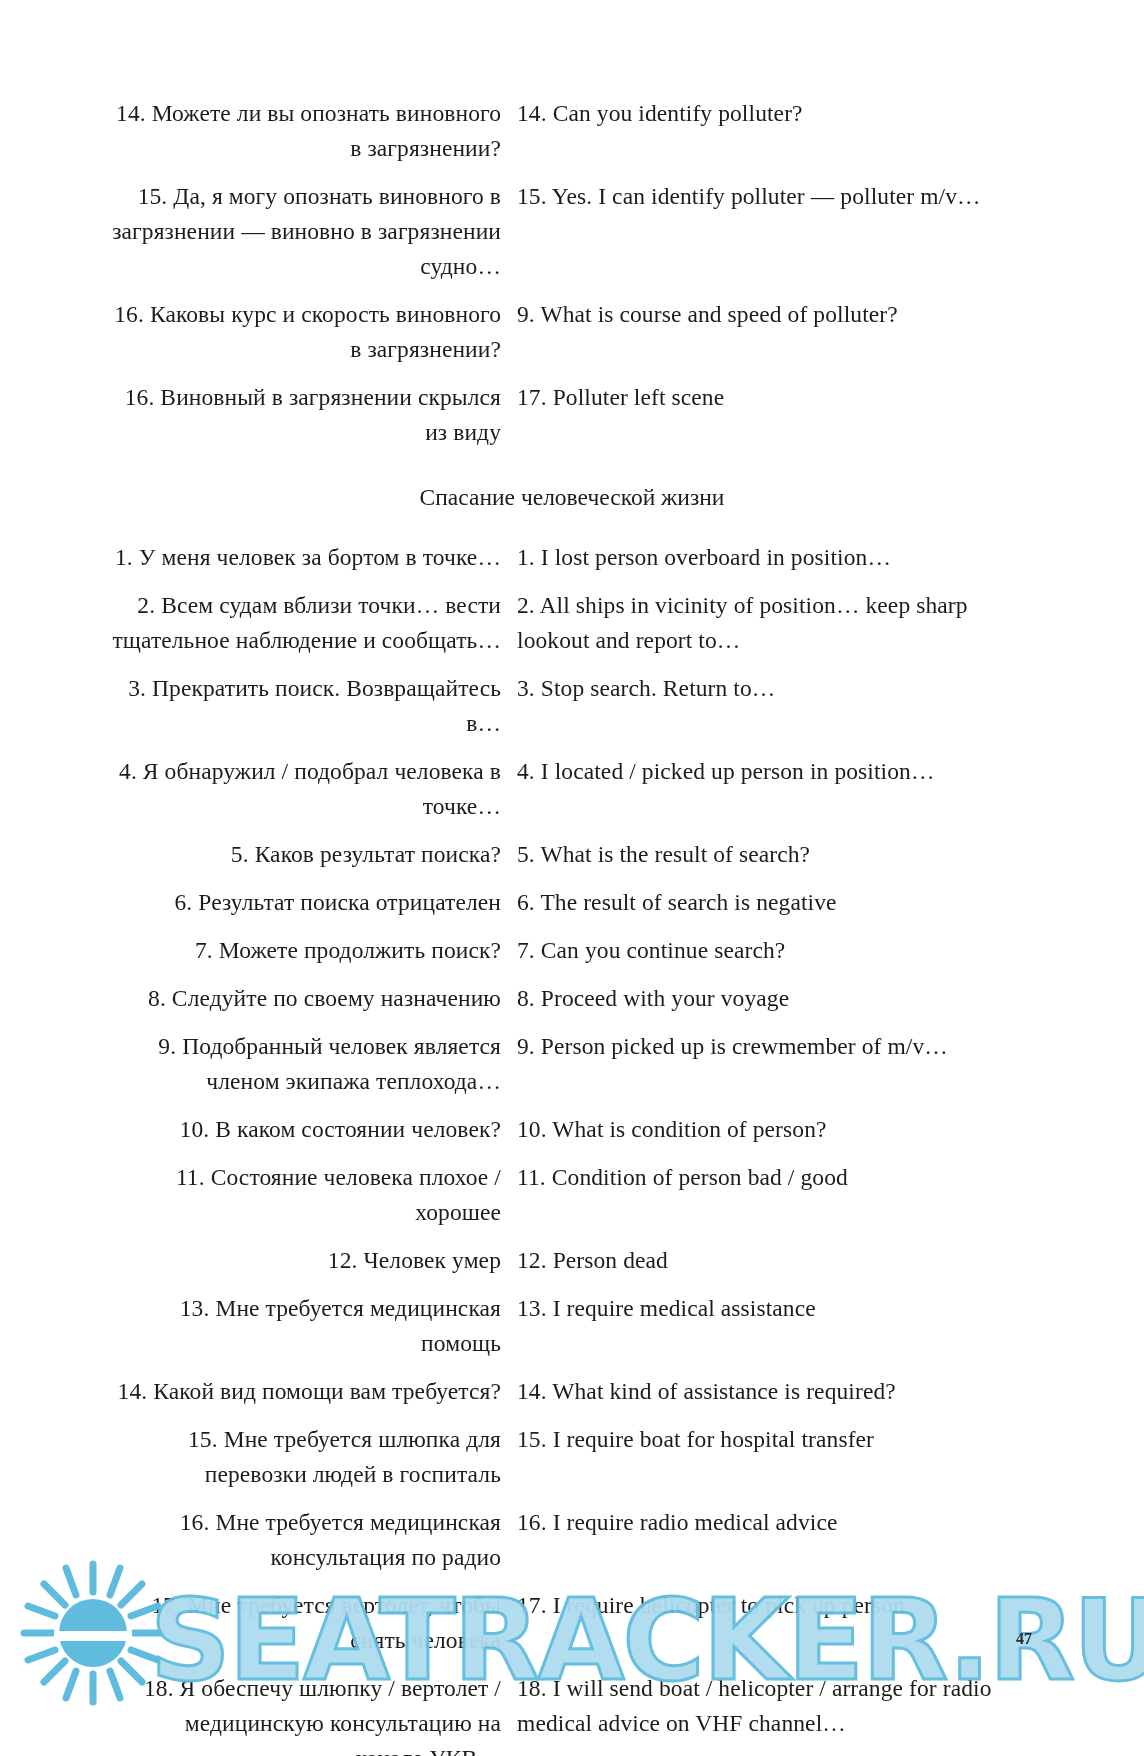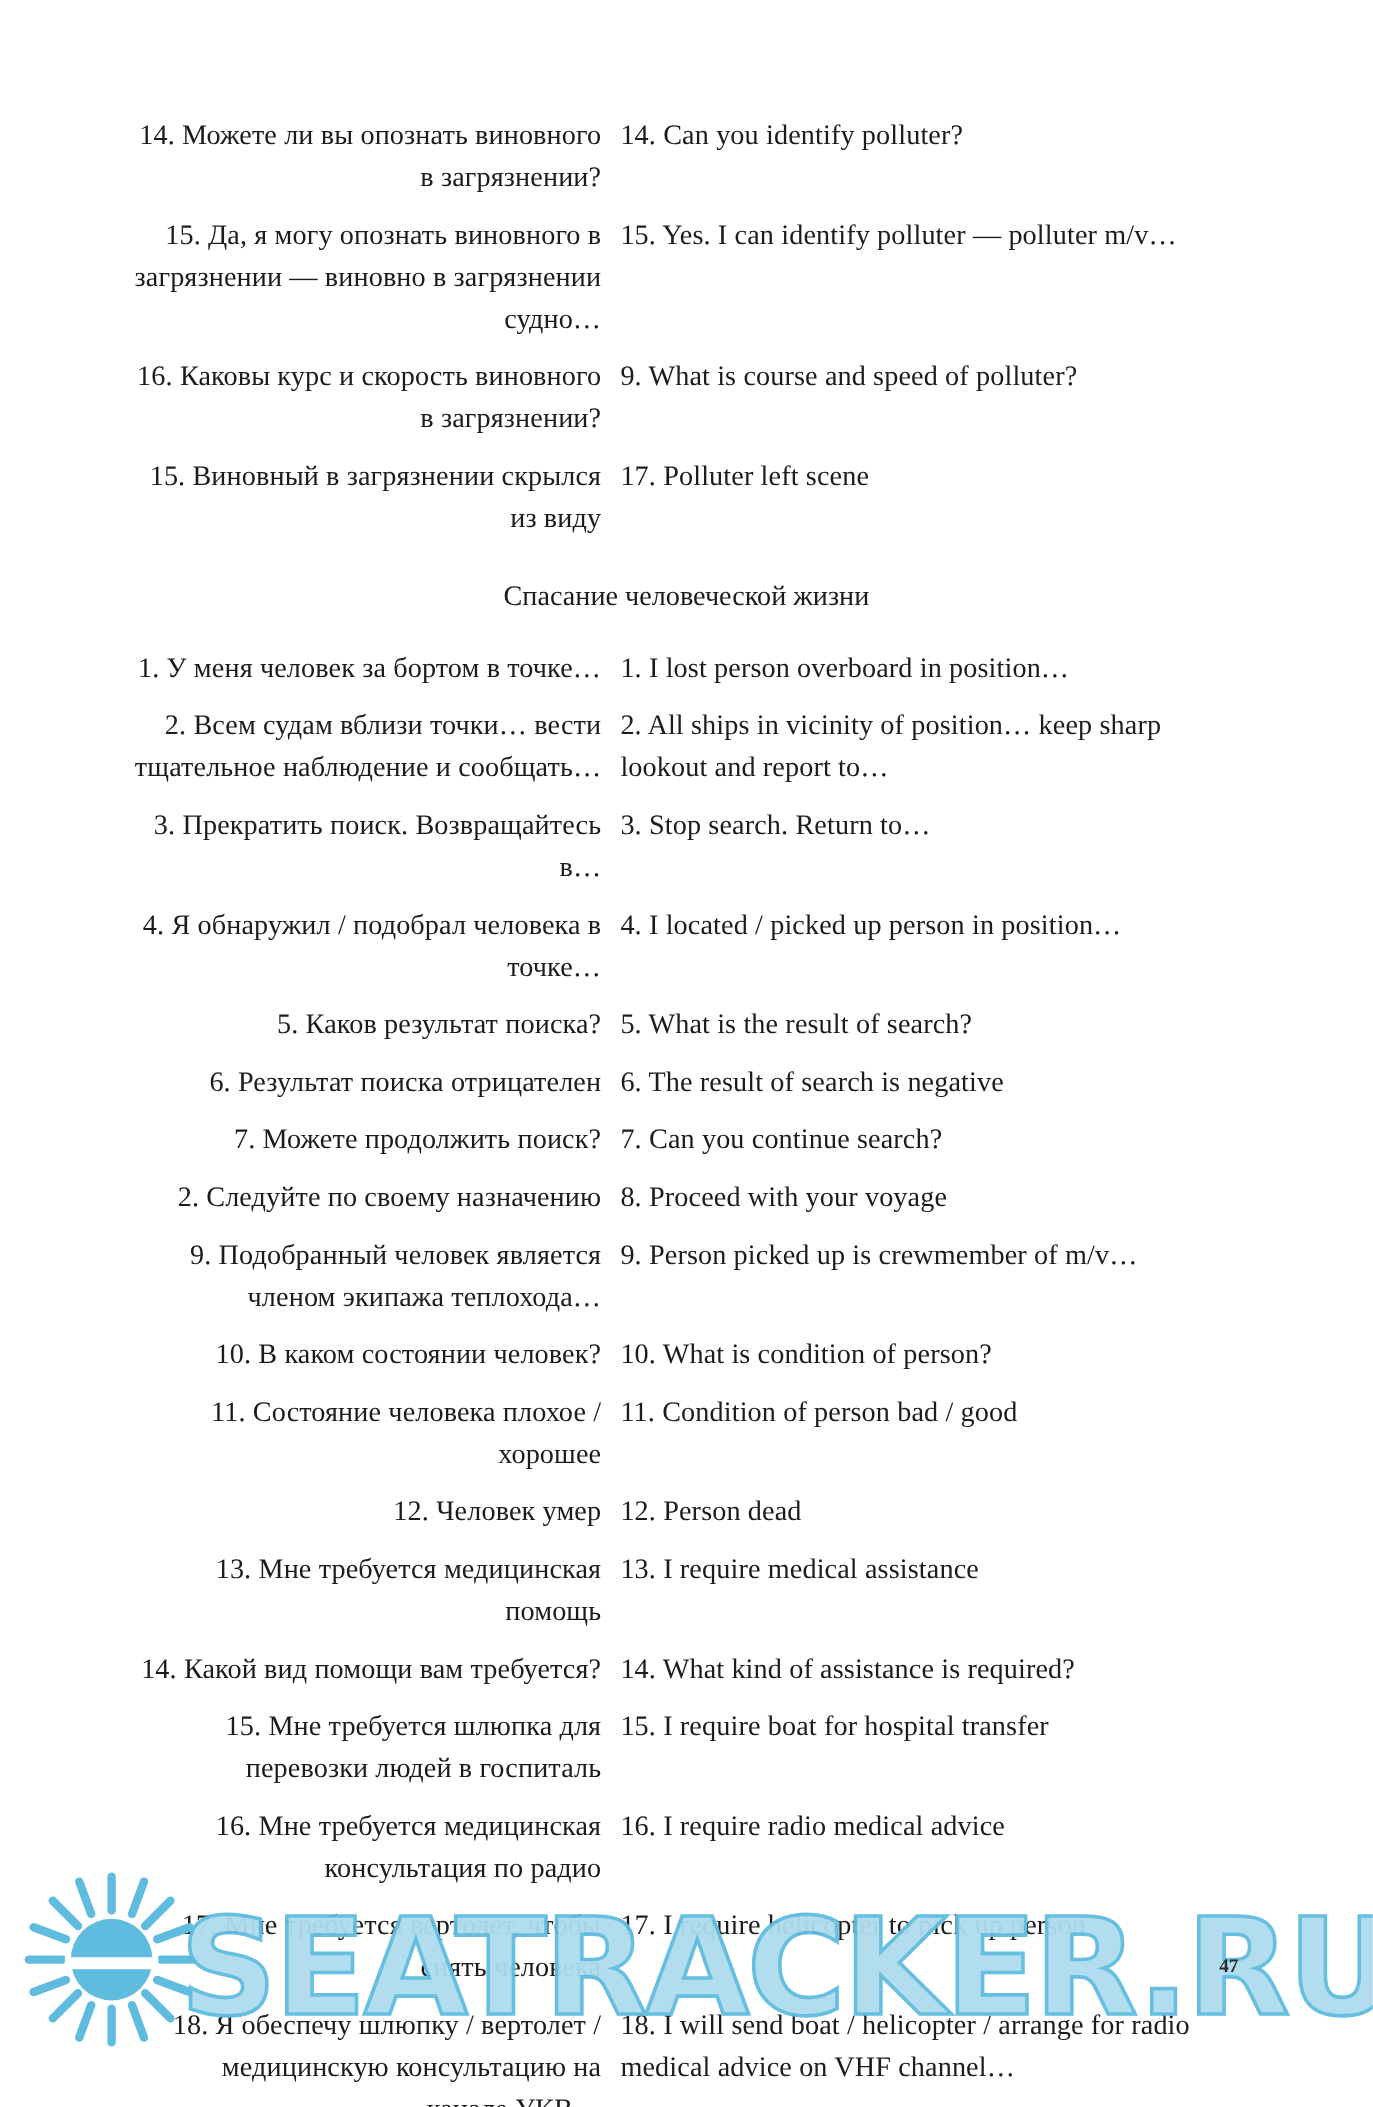--- a/index.html
+++ b/index.html
@@ -113,21 +113,21 @@
       </div>
       <div class="row">
         <div class="cell ru">15. Да, я могу опознать виновного в загрязнении — виновно в загрязнении судно…</div>
         <div class="cell en">15. Yes. I can identify polluter — polluter m/v…</div>
       </div>
       <div class="row">
         <div class="cell ru">16. Каковы курс и скорость виновного в загрязнении?</div>
         <div class="cell en">9. What is course and speed of polluter?</div>
       </div>
       <div class="row">
-        <div class="cell ru">15. Виновный в загрязнении скрылся из виду</div>
+        <div class="cell ru">16. Виновный в загрязнении скрылся из виду</div>
         <div class="cell en">17. Polluter left scene</div>
       </div>
     </div>
 
     <div class="section-heading">Спасание человеческой жизни</div>
 
     <div class="rows">
       <div class="row">
         <div class="cell ru">1. У меня человек за бортом в точке…</div>
         <div class="cell en">1. I lost person overboard in position…</div>
@@ -150,21 +150,21 @@
       </div>
       <div class="row">
         <div class="cell ru">6. Результат поиска отрицателен</div>
         <div class="cell en">6. The result of search is negative</div>
       </div>
       <div class="row">
         <div class="cell ru">7. Можете продолжить поиск?</div>
         <div class="cell en">7. Can you continue search?</div>
       </div>
       <div class="row">
-        <div class="cell ru">2. Следуйте по своему назначению</div>
+        <div class="cell ru">8. Следуйте по своему назначению</div>
         <div class="cell en">8. Proceed with your voyage</div>
       </div>
       <div class="row">
         <div class="cell ru">9. Подобранный человек является членом экипажа теплохода…</div>
         <div class="cell en">9. Person picked up is crewmember of m/v…</div>
       </div>
       <div class="row">
         <div class="cell ru">10. В каком состоянии человек?</div>
         <div class="cell en">10. What is condition of person?</div>
       </div>

